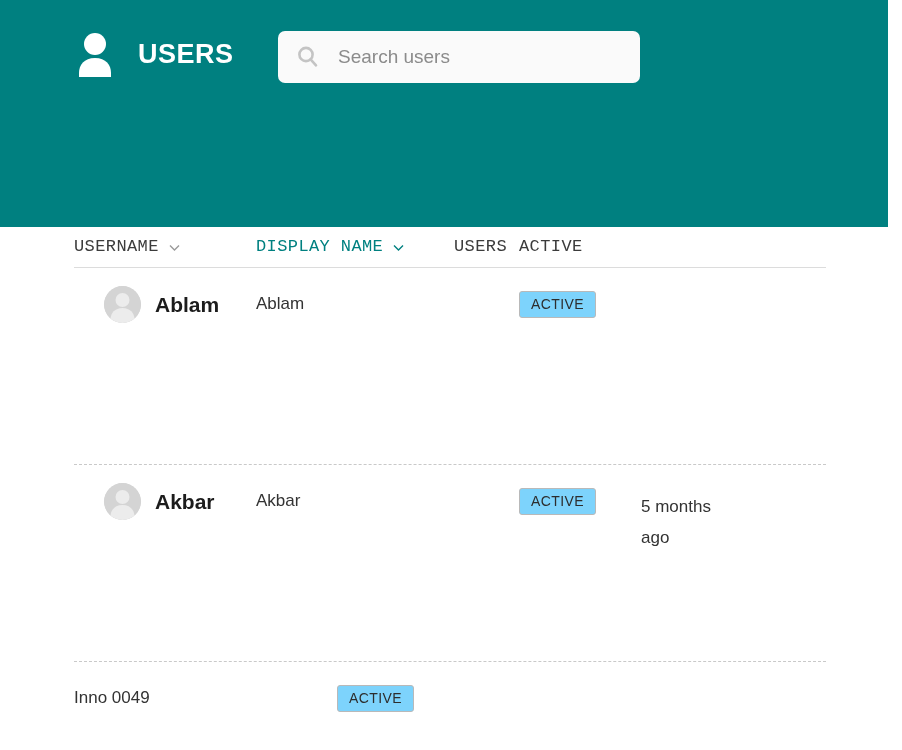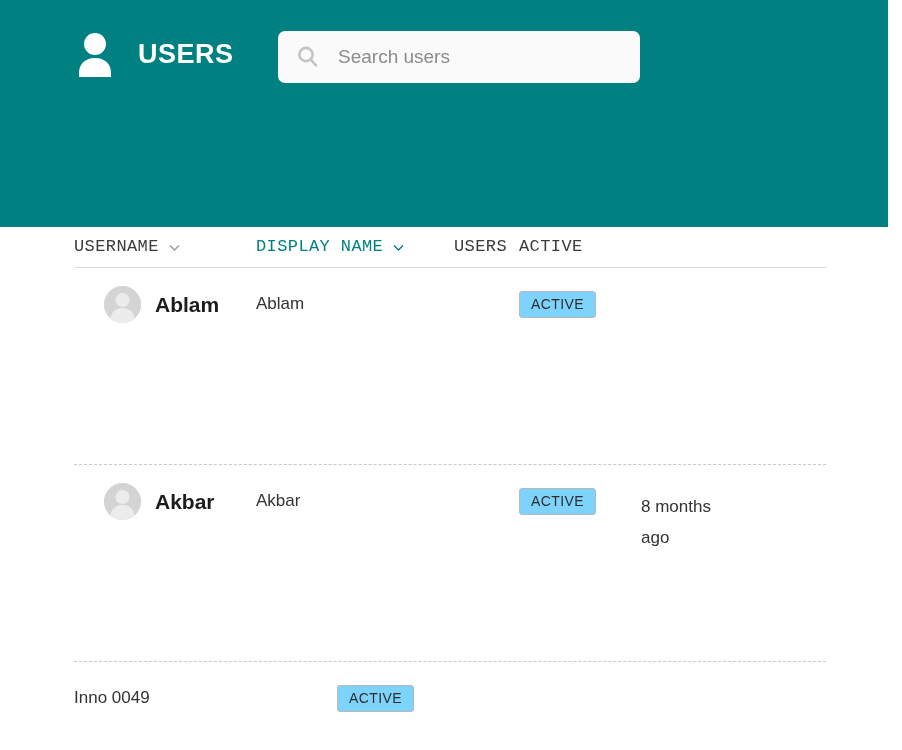--- a/index.html
+++ b/index.html
@@ -337,21 +337,21 @@
           <path d="M18.5 22 C11 22 6.5 27 6.5 33.5 L6.5 37 L30.5 37 L30.5 33.5 C30.5 27 26 22 18.5 22 Z" fill="#ececec"></path>
         </svg>
       </span>
       <span class="username-text">Akbar</span>
     </div>
     <div class="cell display-cell col-display">Akbar</div>
     <div class="cell level-cell col-level"></div>
     <div class="cell status-cell col-status">
       <span class="status-badge">ACTIVE</span>
     </div>
-    <div class="cell lastlogin-cell col-lastlogin">8 months ago</div>
+    <div class="cell lastlogin-cell col-lastlogin">5 months ago</div>
   </div>
 
   <div class="table-row">
     <div class="cell display-cell col-display">Inno 0049</div>
     <div class="cell level-cell col-level"></div>
     <div class="cell status-cell col-status">
       <span class="status-badge">ACTIVE</span>
     </div>
     <div class="cell lastlogin-cell col-lastlogin"></div>
   </div>

